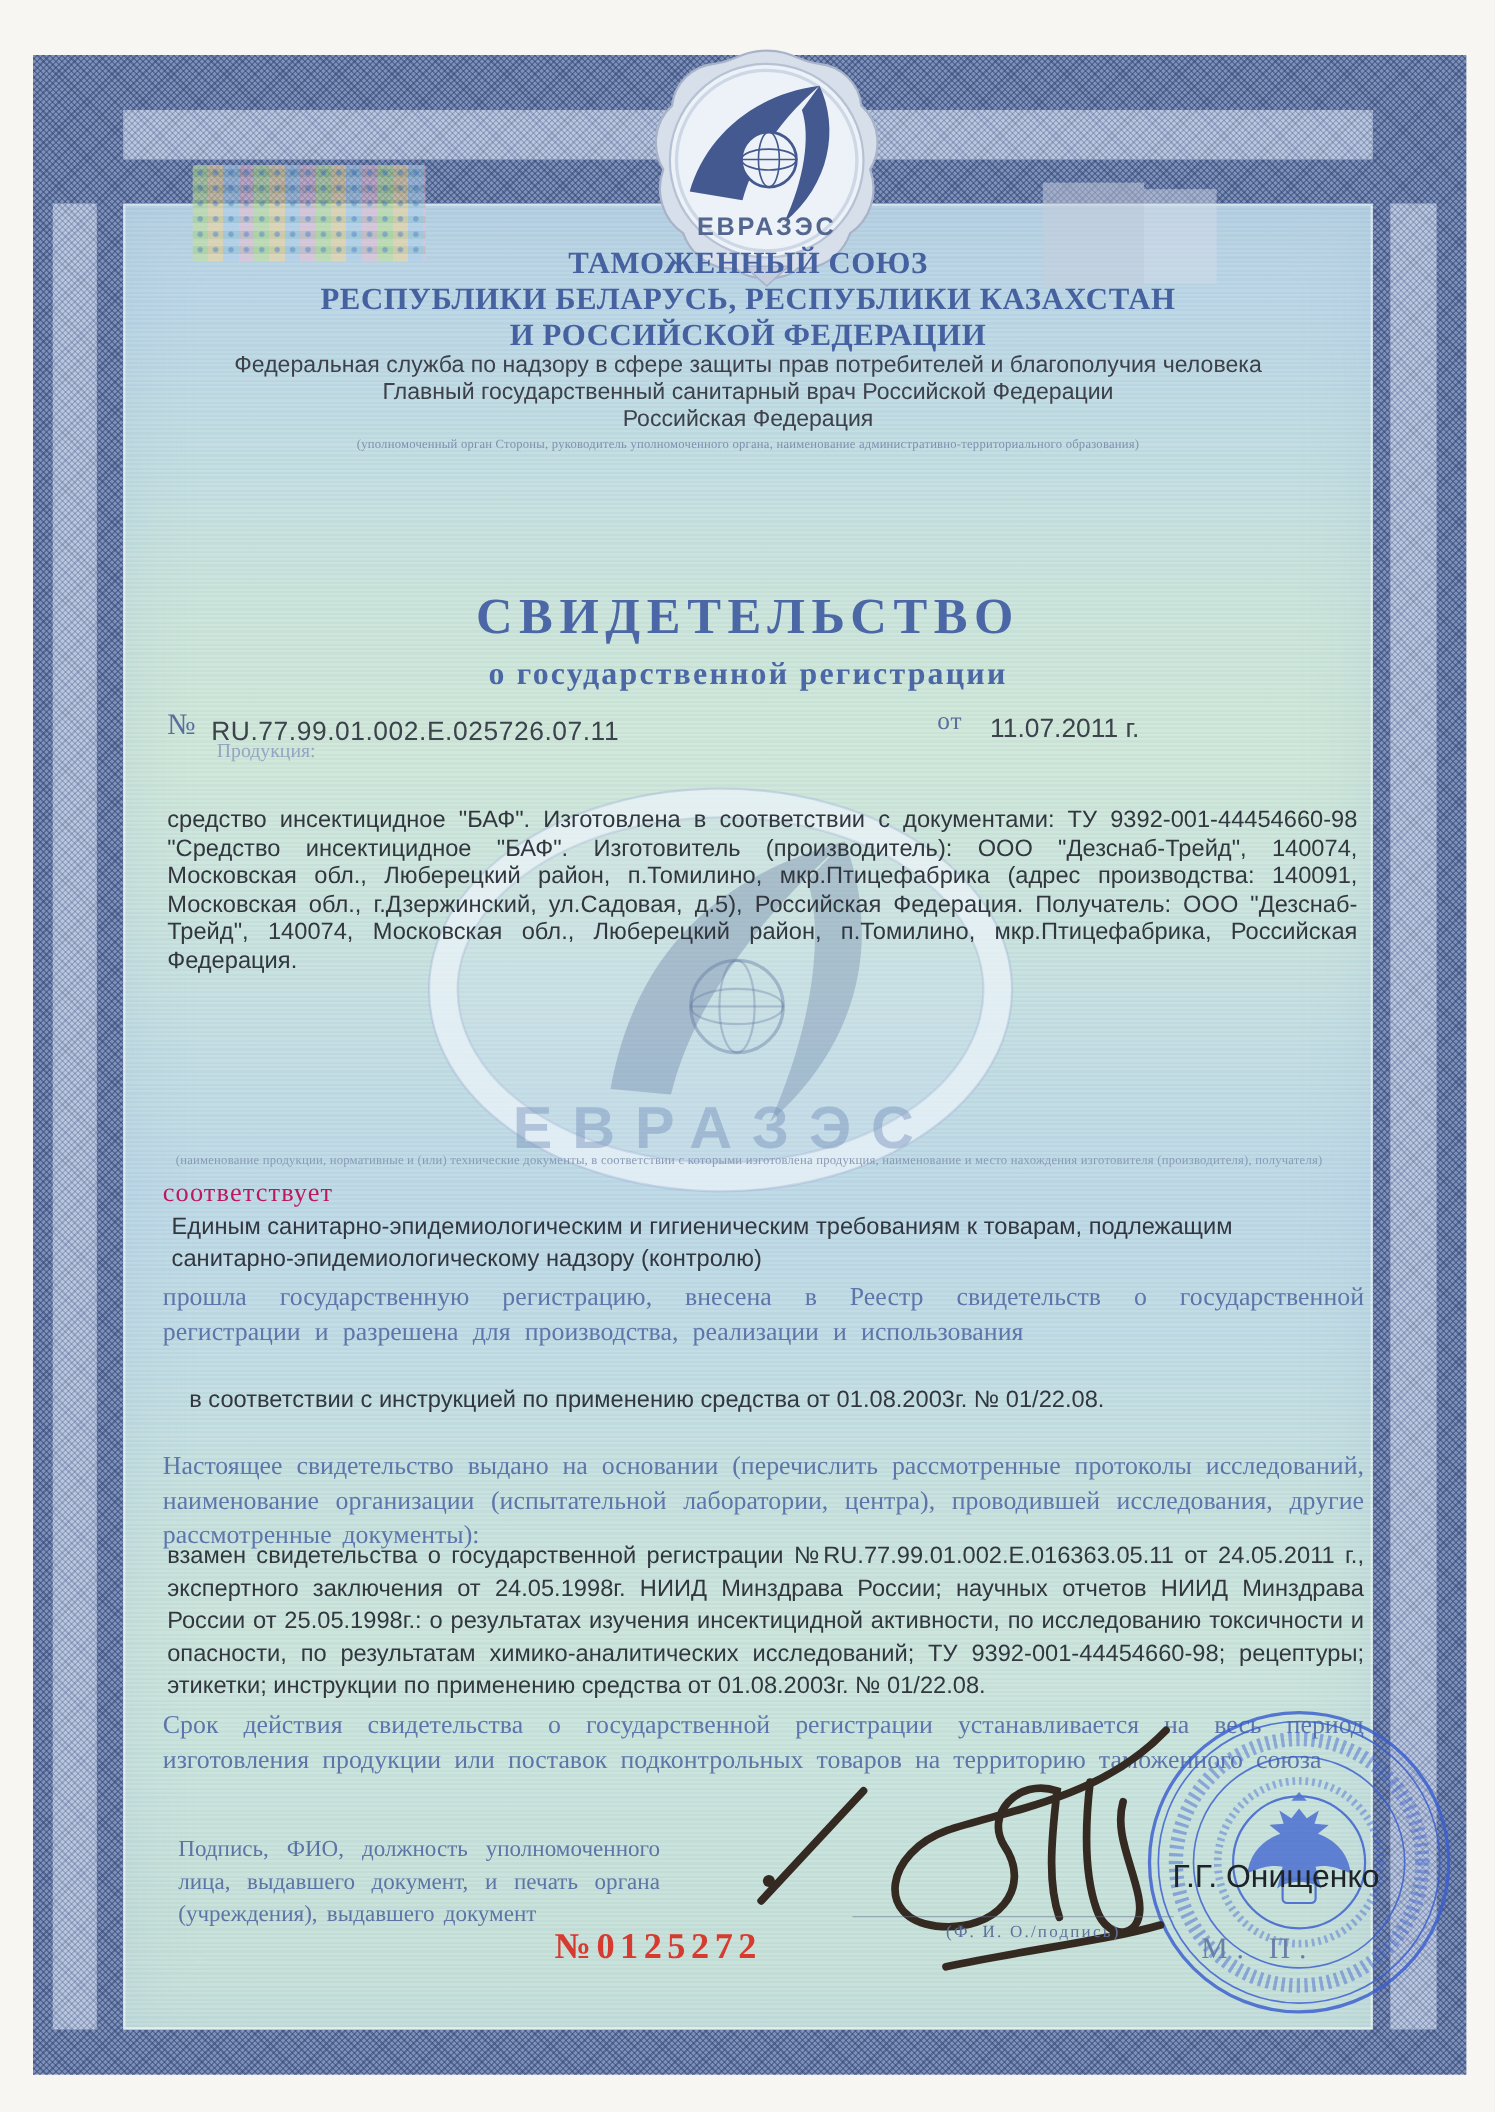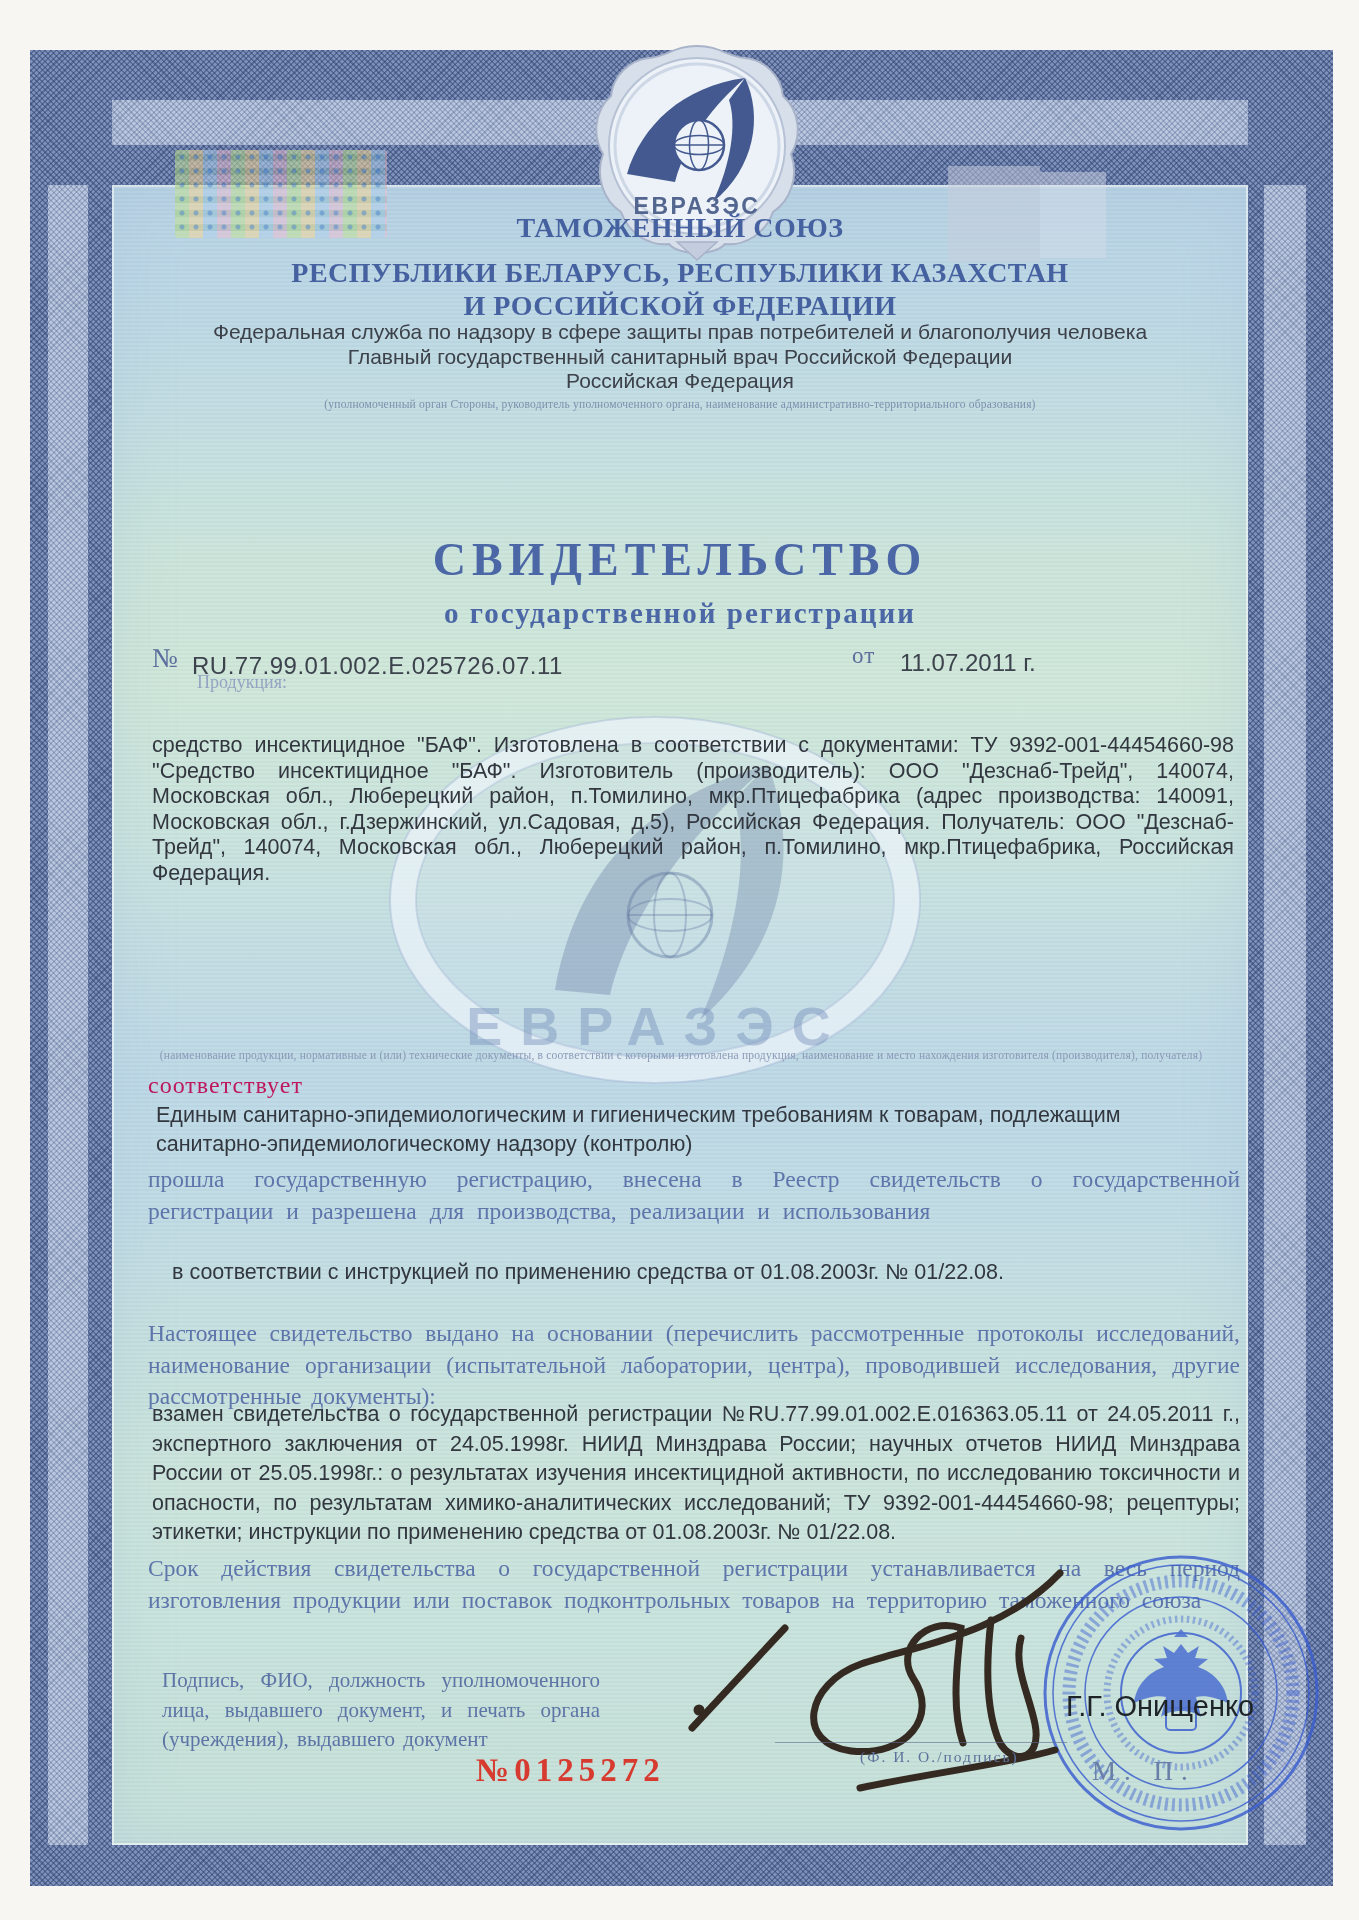--- a/index.html
+++ b/index.html
@@ -87,21 +87,21 @@
     <circle cx="112" cy="104" r="82" fill="none" stroke="#cdd7e5" stroke-width="3"></circle>
     <path d="M42,132 C56,84 98,44 160,36 C130,62 102,96 90,140 Z" fill="#44598f"></path>
     <path d="M160,36 C178,74 170,126 128,160 C146,122 152,82 144,58 Z" fill="#44598f"></path>
     <circle cx="114" cy="103" r="25" fill="#ecf2f8" stroke="#44598f" stroke-width="2.5"></circle>
     <ellipse cx="114" cy="103" rx="25" ry="9.5" fill="none" stroke="#44598f" stroke-width="1.5"></ellipse>
     <ellipse cx="114" cy="103" rx="9.5" ry="25" fill="none" stroke="#44598f" stroke-width="1.5"></ellipse>
     <line x1="89" y1="103" x2="139" y2="103" stroke="#44598f" stroke-width="1.5"></line>
     <text x="112" y="172" text-anchor="middle" font-family="Liberation Sans, sans-serif" font-size="23" font-weight="bold" letter-spacing="2.5" fill="#53668f">ЕВРАЗЭС</text>
   </svg>
 
-  <div class="abs serif org center" style="left:130px;top:212px;width:1100px;">ТАМОЖЕННЫЙ СОЮЗ</div>
+  <div class="abs serif org center" style="left:130px;top:224px;width:1100px;">ТАМОЖЕННЫЙ СОЮЗ</div>
   <div class="abs serif org center" style="left:130px;top:257px;width:1100px;">РЕСПУБЛИКИ БЕЛАРУСЬ, РЕСПУБЛИКИ КАЗАХСТАН</div>
   <div class="abs serif org center" style="left:130px;top:290px;width:1100px;">И РОССИЙСКОЙ ФЕДЕРАЦИИ</div>
   <div class="abs agency center" style="left:120px;top:320px;width:1120px;">Федеральная служба по надзору в сфере защиты прав потребителей и благополучия человека</div>
   <div class="abs agency center" style="left:120px;top:345px;width:1120px;">Главный государственный санитарный врач Российской Федерации</div>
   <div class="abs agency center" style="left:120px;top:369px;width:1120px;">Российская Федерация</div>
   <div class="abs serif tinycap center" style="left:130px;top:398px;width:1100px;color:#7f90ad;">(уполномоченный орган Стороны, руководитель уполномоченного органа, наименование административно-территориального образования)</div>
 
   <div class="abs serif center" style="left:130px;top:533px;width:1100px;font-size:46px;font-weight:bold;letter-spacing:6px;color:#4b67a6;">СВИДЕТЕЛЬСТВО</div>
   <div class="abs serif center" style="left:130px;top:597px;width:1100px;font-size:29px;font-weight:bold;letter-spacing:2px;color:#4b67a6;">о государственной регистрации</div>
 
@@ -142,21 +142,21 @@
     <g stroke="#352a22" stroke-width="7" fill="none" stroke-linecap="round">
       <path d="M405,35 C345,98 258,108 206,126 C150,146 140,206 196,213 C252,219 284,178 258,140 C240,112 270,78 306,90 C300,140 298,176 308,205"></path>
       <path d="M336,82 C330,134 332,170 342,198 C352,228 388,226 380,186 C374,156 358,128 366,100"></path>
       <path d="M37,190 L130,90"></path>
       <path d="M205,250 C280,234 352,226 400,212"></path>
     </g>
     <circle cx="44" cy="172" r="5.5" fill="#352a22"></circle>
   </svg>
 
   <div class="abs serif" style="left:162px;top:1666px;width:438px;font-size:21px;line-height:29.5px;color:#5d74a6;text-align:justify;text-align-last:left;word-spacing:3px;">Подпись, ФИО, должность уполномоченного лица, выдавшего документ, и печать органа (учреждения), выдавшего документ</div>
-  <div class="abs serif" style="left:476px;top:1752px;font-size:33px;font-weight:600;color:#d73a2e;letter-spacing:5px;">№0125272</div>
+  <div class="abs serif" style="left:504px;top:1752px;font-size:33px;font-weight:600;color:#d73a2e;letter-spacing:5px;">№0125272</div>
   <div class="abs" style="left:775px;top:1742px;width:292px;border-top:1.5px solid rgba(95,112,145,.6);"></div>
   <div class="abs serif" style="left:860px;top:1748px;font-size:15.5px;color:#5e719b;letter-spacing:2px;">(Ф. И. О./подпись)</div>
   <div class="abs" style="left:1066px;top:1690px;font-size:29px;color:#1e2328;z-index:6;">Г.Г. Онищенко</div>
   <div class="abs serif" style="left:1092px;top:1756px;font-size:27px;color:#6a7fa8;letter-spacing:8px;">М. П.</div>
 
   <div class="abs" style="right:38px;top:1972px;font-size:13px;color:#8d98ae;">© ЗАО «Первый печатный двор»,  г. Москва,  2011 г., уровень «В»</div>
 
 </div>
 
 </body></html>

